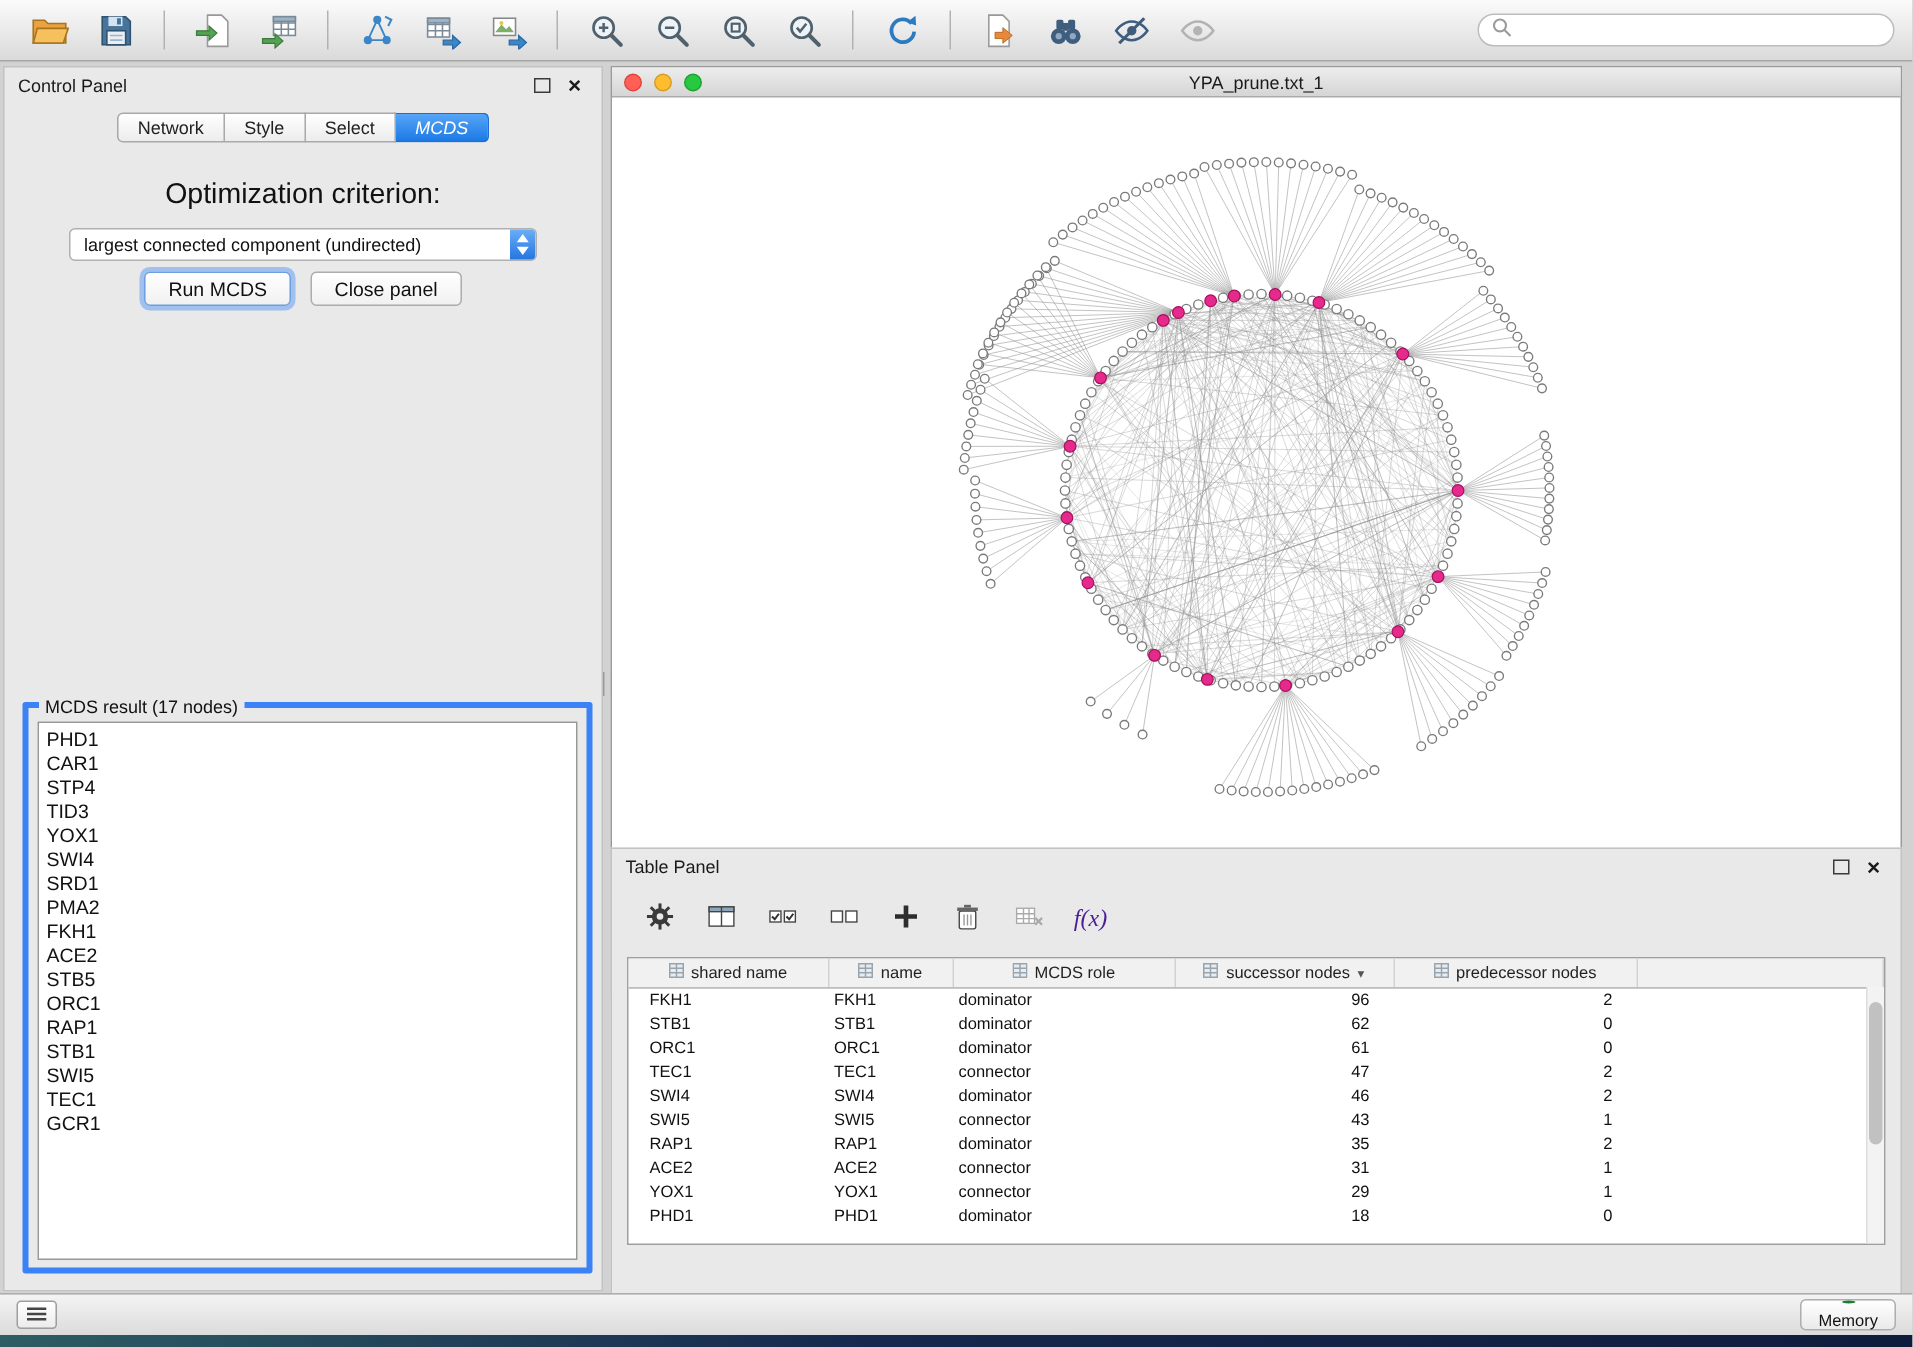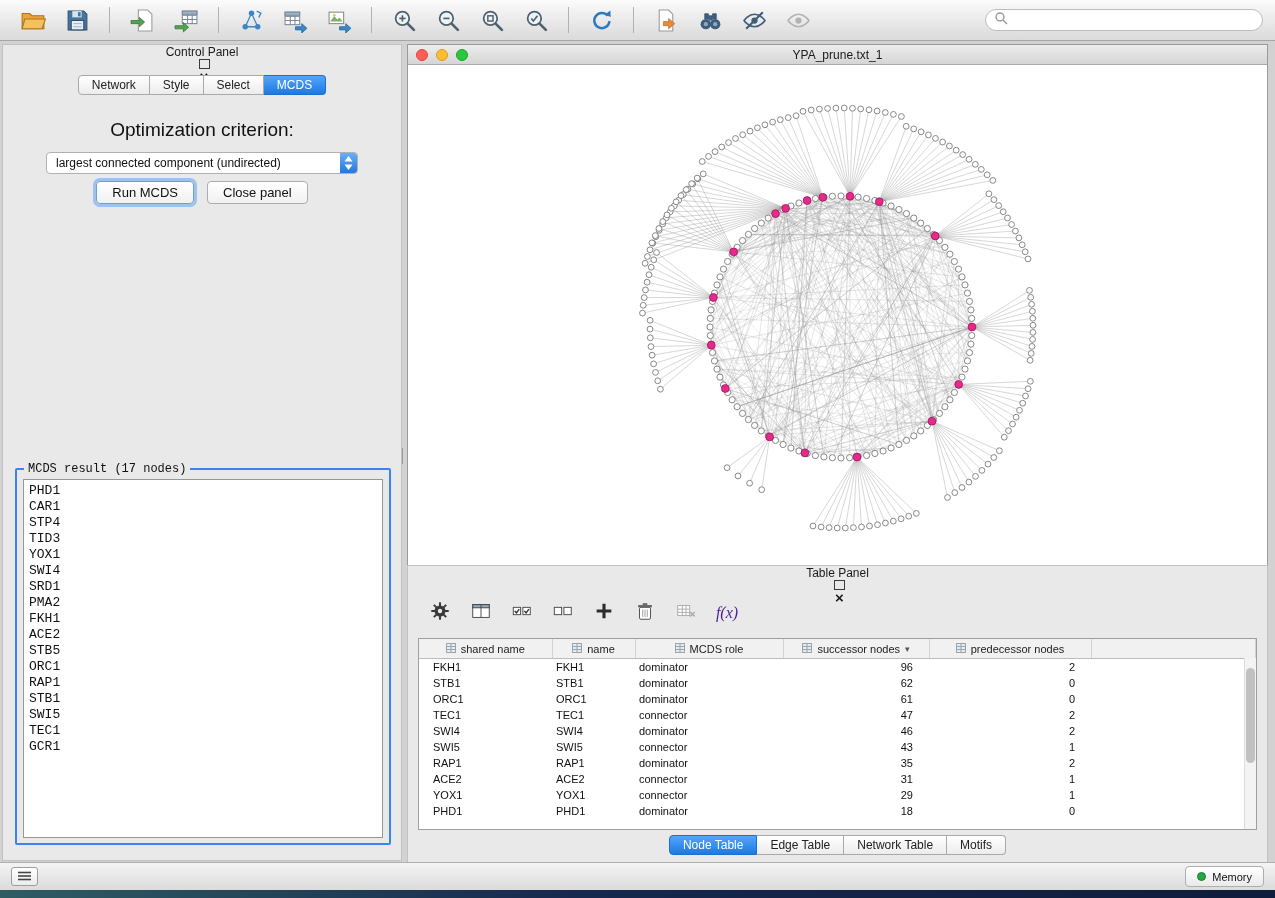--- a/index.html
+++ b/index.html
@@ -9,38 +9,38 @@
   
   .toolbar{position:absolute;left:0;top:0;width:1275px;height:41px;background:linear-gradient(#fbfbfb,#dadada);border-bottom:1px solid #a6a6a6;display:flex;align-items:center;padding:0 12px;box-sizing:border-box;gap:2px;}
   .tb{width:42px;height:34px;display:flex;align-items:center;justify-content:center;background:transparent;border:none;padding:0;}
   .tb svg{display:block;}
   .tb-sep{width:1px;height:26px;background:#b2b2b2;margin:0 9px;}
   .search-box{margin-left:auto;width:278px;height:22px;border:1px solid #bdbdbd;border-radius:12px;background:#fff;display:flex;align-items:center;padding:0 8px;box-sizing:border-box;gap:5px;}
   .search-box input{border:none;outline:none;flex:1;font:12px "Liberation Sans",sans-serif;background:transparent;}
 
   
   .control-panel{position:absolute;left:2px;top:44px;width:400px;height:817px;background:#e9e9e9;border:1px solid #c2c2c2;box-sizing:border-box;}
-  .panel-header{height:24px;display:flex;align-items:center;padding:0 9px;font-size:12px;color:#1a1a1a;flex-direction:column;}
+  .panel-header{height:24px;display:flex;align-items:center;padding:0 9px;font-size:12px;color:#1a1a1a;}
   .panel-header .spacer{flex:1;}
   .ph-icon{width:18px;height:16px;display:flex;align-items:center;justify-content:center;margin-left:4px;background:none;border:none;padding:0;}
   .float-glyph{width:9px;height:8px;border:1.5px solid #3a3a3a;display:inline-block;}
   .close-glyph{font-size:15px;font-weight:bold;color:#1a1a1a;line-height:1;}
   .seg-tabs{display:flex;justify-content:center;margin-top:6px;}
   .seg-tab{font-size:12px;padding:0 13px;height:20px;border:1px solid #a9a9a9;border-left:none;background:linear-gradient(#ffffff,#ececec);color:#222;}
   .seg-tab:first-child{border-left:1px solid #a9a9a9;border-radius:4px 0 0 4px;}
   .seg-tab:last-child{border-radius:0 4px 4px 0;}
-  .seg-tab.active{background:linear-gradient(#56a5f8,#1c79e4);color:#fff;border-color:#1c6fd0;}
+  .seg-tab.active{background:linear-gradient(#56a5f8,#1c79e4);color:#fff;border-color:#1c6fd0;font-style:italic;}
   .opt-label{text-align:center;margin-top:24px;font-size:19px;color:#111;}
   .dropdown{margin:11px auto 0;width:312px;height:22px;background:#fff;border:1px solid #b0b0b0;border-radius:4px;display:flex;align-items:center;box-sizing:border-box;overflow:hidden;}
   .dd-text{flex:1;font-size:12px;padding-left:9px;color:#111;white-space:nowrap;}
   .dd-stepper{width:17px;height:22px;background:linear-gradient(#6db1f8,#2273e0);display:flex;flex-direction:column;align-items:center;justify-content:center;gap:2px;flex:0 0 17px;}
   .btn-row{display:flex;justify-content:center;gap:13px;margin-top:7px;}
   .btn{font-size:13px;height:23px;padding:0 15px;border:1px solid #adadad;border-radius:4px;background:linear-gradient(#ffffff,#f1f1f1);color:#111;}
   .btn.focus{box-shadow:0 0 0 3px rgba(112,165,240,.6);border-color:#6d9fe0;}
-  .result-box{position:absolute;left:12px;top:423px;width:372px;height:373px;border:2px solid #3b82f6;border-radius:2px;font-family:Liberation Mono, monospace;}
+  .result-box{position:absolute;left:12px;top:423px;width:372px;height:373px;border:4px solid #3b82f6;border-radius:2px;}
   .result-legend{position:absolute;top:-8px;left:7px;background:#e9e9e9;padding:0 4px;font-size:12px;color:#111;}
   .result-list{position:absolute;left:6px;top:9px;right:6px;bottom:5px;background:#fff;border:1px solid #979797;overflow:hidden;padding-top:3px;}
   .result-item{font-size:13px;line-height:16px;padding-left:5px;color:#111;}
 
   
   .vsplit{position:absolute;left:402px;top:448px;width:4px;height:16px;border-left:1px solid #9a9a9a;border-right:1px solid #9a9a9a;}
 
   
   .net-window{position:absolute;left:407px;top:44px;width:861px;height:619px;background:#fff;border:1px solid #9a9a9a;box-sizing:border-box;}
   .net-titlebar{height:19px;background:linear-gradient(#ededed,#d5d5d5);border-bottom:1px solid #ababab;display:flex;align-items:center;padding:0 8px;position:relative;}
@@ -64,21 +64,21 @@
   td{font-size:11px;height:16px;padding:0 4px;color:#111;white-space:nowrap;overflow:hidden;}
   td.name-cell{padding-left:14px;}
   td.num{text-align:right;padding-right:16px;}
   .vscroll{position:absolute;right:0;top:19px;bottom:0;width:11px;background:#f3f3f3;border-left:1px solid #ddd;}
   .vthumb{position:absolute;left:1px;right:1px;top:10px;height:95px;background:#c1c1c1;border-radius:5px;}
   .tp-tabs{position:absolute;left:0;right:0;bottom:7px;display:flex;justify-content:center;}
 
   
   .statusbar{position:absolute;left:0;top:862px;width:1275px;height:28px;background:linear-gradient(#f4f4f4,#dbdbdb);border-top:1px solid #aeaeae;display:flex;align-items:center;padding:0 11px;box-sizing:border-box;}
   .menu-btn{width:27px;height:19px;border:1px solid #9e9e9e;border-radius:3px;background:linear-gradient(#ffffff,#ececec);display:flex;align-items:center;justify-content:center;padding:0;}
-  .memory-btn{margin-left:auto;height:21px;border:1px solid #aeaeae;border-radius:4px;background:linear-gradient(#ffffff,#eaeaea);display:flex;align-items:center;gap:6px;padding:0 11px;font-size:11px;color:#111;}
+  .memory-btn{margin-left:auto;height:21px;border:1px solid #aeaeae;border-radius:4px;background:linear-gradient(#ffffff,#eaeaea);display:flex;align-items:center;gap:6px;padding:0 11px;font-size:11px;color:#111;flex-direction:column;}
   .mem-dot{width:9px;height:9px;border-radius:50%;background:#27a844;border:1px solid #1d7d33;box-sizing:border-box;}
   .desktop-strip{position:absolute;left:0;top:890px;width:1275px;height:8px;background:linear-gradient(90deg,#2e5d63,#16284e 45%,#101c3c);}
 </style>
 </head>
 <body>
 
 <div class="toolbar">
   <button class="tb">
       <span>
         <svg viewBox="0 0 24 24" width="26" height="26">
@@ -1333,26 +1333,20 @@
             <td class="num">18</td>
             <td class="num">0</td>
             <td></td>
           </tr>
         </tbody>
     </table>
     <div class="vscroll">
         <div class="vthumb"></div>
       </div>
   </div>
-  <div class="tp-tabs seg-tabs" id="tp-tabs">
-      <button class="seg-tab active">Node Table</button>
-      <button class="seg-tab">Edge Table</button>
-      <button class="seg-tab">Network Table</button>
-      <button class="seg-tab">Motifs</button>
-    </div>
 </div>
 
 <div class="statusbar">
   <button class="menu-btn">
       <span><svg width="13" height="10" viewBox="0 0 13 10">
           <line x1="0" y1="1.5" x2="13" y2="1.5" stroke="#444" stroke-width="1.6"></line>
           <line x1="0" y1="5" x2="13" y2="5" stroke="#444" stroke-width="1.6"></line>
           <line x1="0" y1="8.5" x2="13" y2="8.5" stroke="#444" stroke-width="1.6"></line>
         </svg></span>
     </button>

